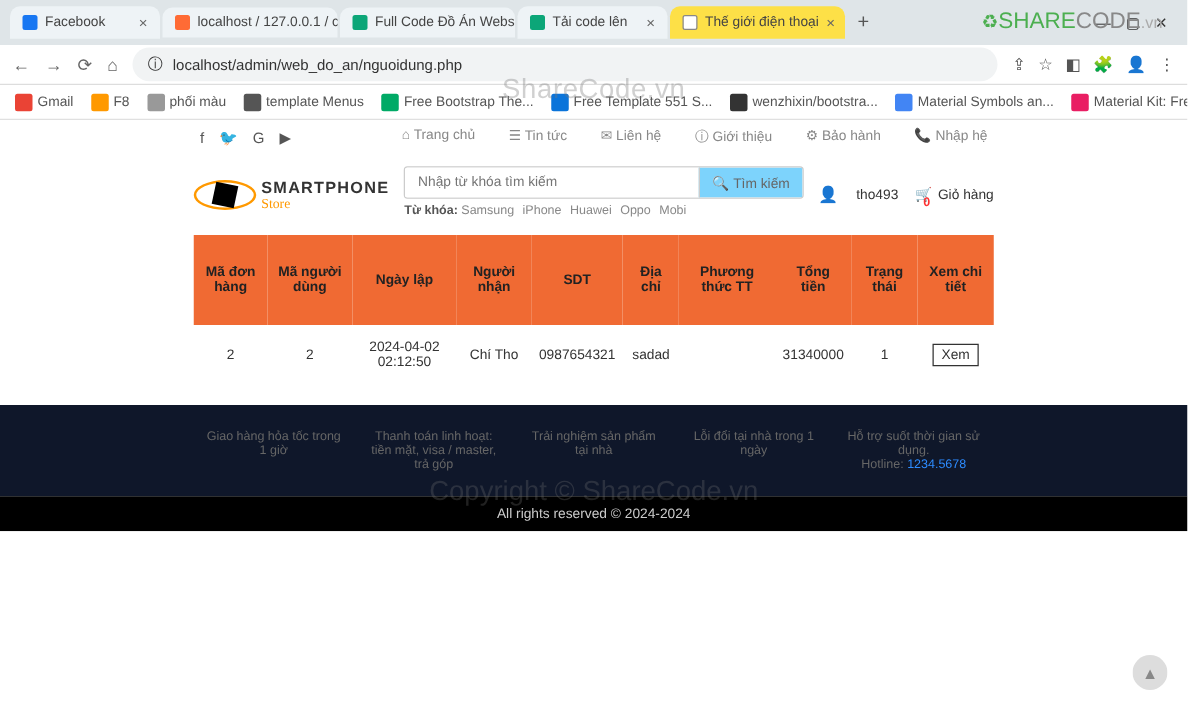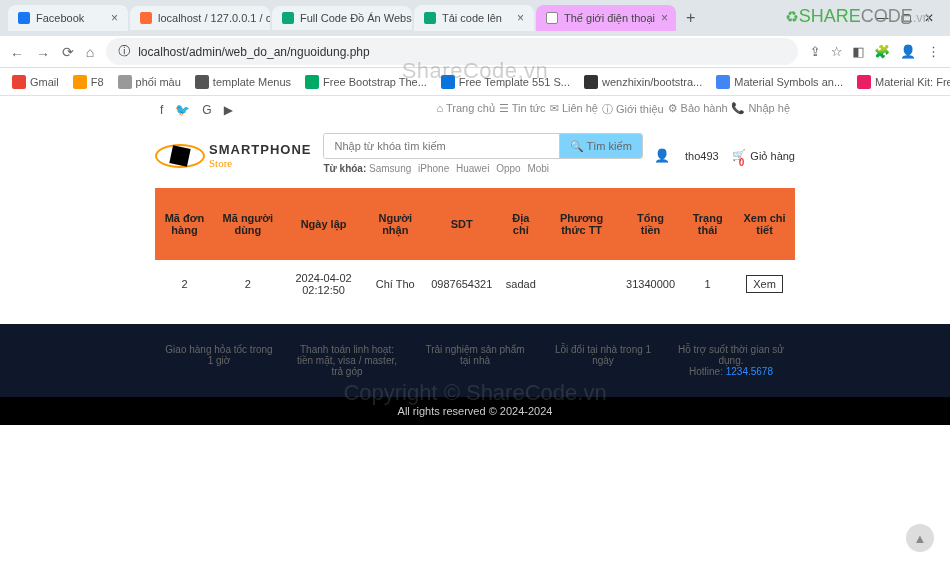--- a/index.html
+++ b/index.html
@@ -1,19 +1,19 @@
 <!DOCTYPE html>
 <html><head>
 <meta charset="utf-8">
 <style>
 *{margin:0;padding:0;box-sizing:border-box;font-family:Arial,sans-serif}
 body{background:#fff;font-size:12px;color:#333}
 .chrome-top{background:#dfe5e8;height:36px;display:flex;align-items:center;padding:0 8px;gap:2px}
 .tab{background:#eef3f6;border-radius:8px 8px 0 0;padding:6px 10px;display:flex;align-items:center;gap:6px;font-size:11px;color:#444;min-width:120px;max-width:140px;white-space:nowrap;overflow:hidden}
-.tab.active{background:#f0abfc}
+.tab.active{background:#fde047}
 .tab .fav{width:12px;height:12px;background:#4285f4;border-radius:2px;flex-shrink:0}
 .tab .fav.fb{background:#1877f2}
 .tab .fav.loc{background:#ff6b35}
 .tab .fav.gr{background:#0ca678}
 .tab .fav.ph{border:1px solid #888;background:#fff}
 .tab .close{margin-left:auto;font-size:12px;color:#666}
 .newtab{font-size:16px;color:#555;padding:0 8px}
 .win-ctrl{margin-left:auto;display:flex;gap:12px;font-size:12px;color:#333;padding-right:8px}
 .url-bar{height:32px;display:flex;align-items:center;padding:0 10px;gap:12px;background:#fff;border-bottom:1px solid #ddd}
 .url-bar .nav-ic{color:#666;font-size:14px}
@@ -27,21 +27,21 @@
 .bm .bmic.pm{background:#999}
 .bm .bmic.tm{background:#555}
 .bm .bmic.fb{background:#0a6}
 .bm .bmic.ft{background:#0a74da}
 .bm .bmic.wz{background:#333}
 .bm .bmic.ms{background:#4285f4}
 .bm .bmic.mk{background:#e91e63}
 .page{width:100%}
 .top-nav{display:flex;justify-content:space-between;align-items:center;padding:6px 160px;color:#888;font-size:11px}
 .social{display:flex;gap:12px;font-size:12px;color:#555}
-.nav-links{display:flex;gap:4px}
+.nav-links{display:flex;gap:27px}
 .nav-links a{color:#888;text-decoration:none}
 .container{width:640px;margin:0 auto;padding:0 0 10px}
 .header-row{display:flex;align-items:center;gap:12px;padding:10px 0}
 .logo{display:flex;align-items:center;gap:4px}
 .logo-ring{width:50px;height:24px;border:2px solid #f90;border-radius:50%;position:relative;display:flex;align-items:center;justify-content:center}
 .logo-ring::before{content:"";width:18px;height:18px;background:#000;transform:rotate(12deg)}
 .logo-text{font-weight:bold;font-size:13px;letter-spacing:1px}
 .logo-sub{font-family:cursive;color:#f90;font-size:11px}
 .search-wrap{flex:1}
 .search-box{display:flex;border:1px solid #ccc;border-radius:3px;overflow:hidden}

